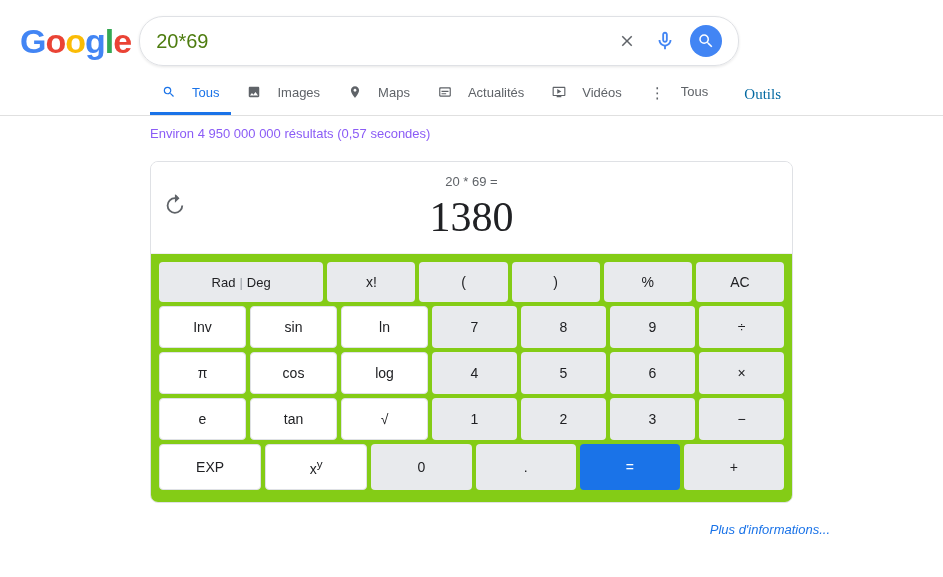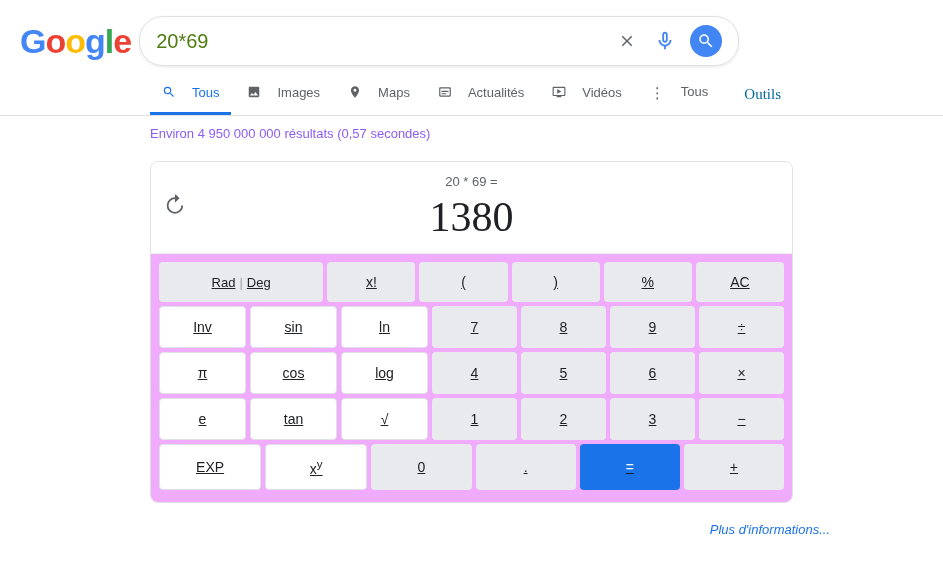--- a/index.html
+++ b/index.html
@@ -151,23 +151,22 @@
     }
     .calc-result {
       font-size: 42px;
       color: #202124;
       font-weight: 400;
       font-family: Liberation Serif, serif;
     }
 
     
     .calc-buttons {
-      background: #f0abfc;
+      background: #84cc16;
       padding: 8px;
-      text-decoration: underline;
     }
     .calc-row {
       display: flex;
       gap: 4px;
       margin-bottom: 4px;
     }
     .calc-btn {
       flex: 1;
       padding: 12px 6px;
       border: none;

